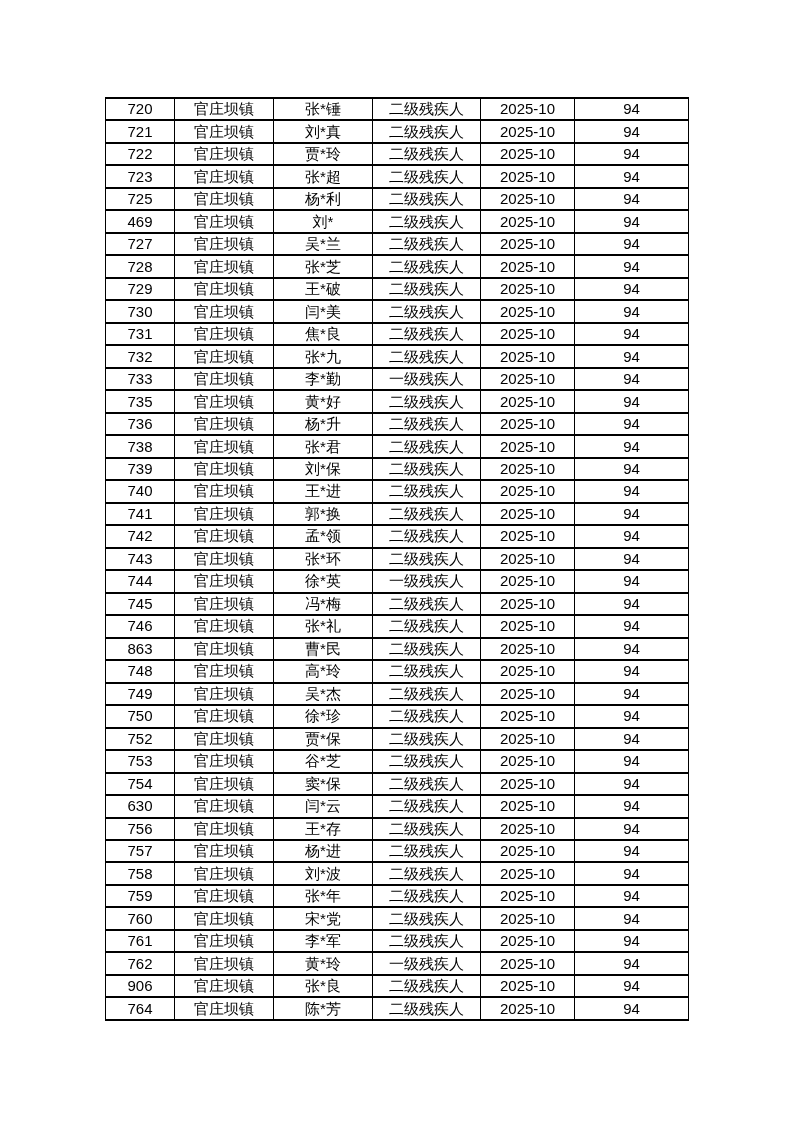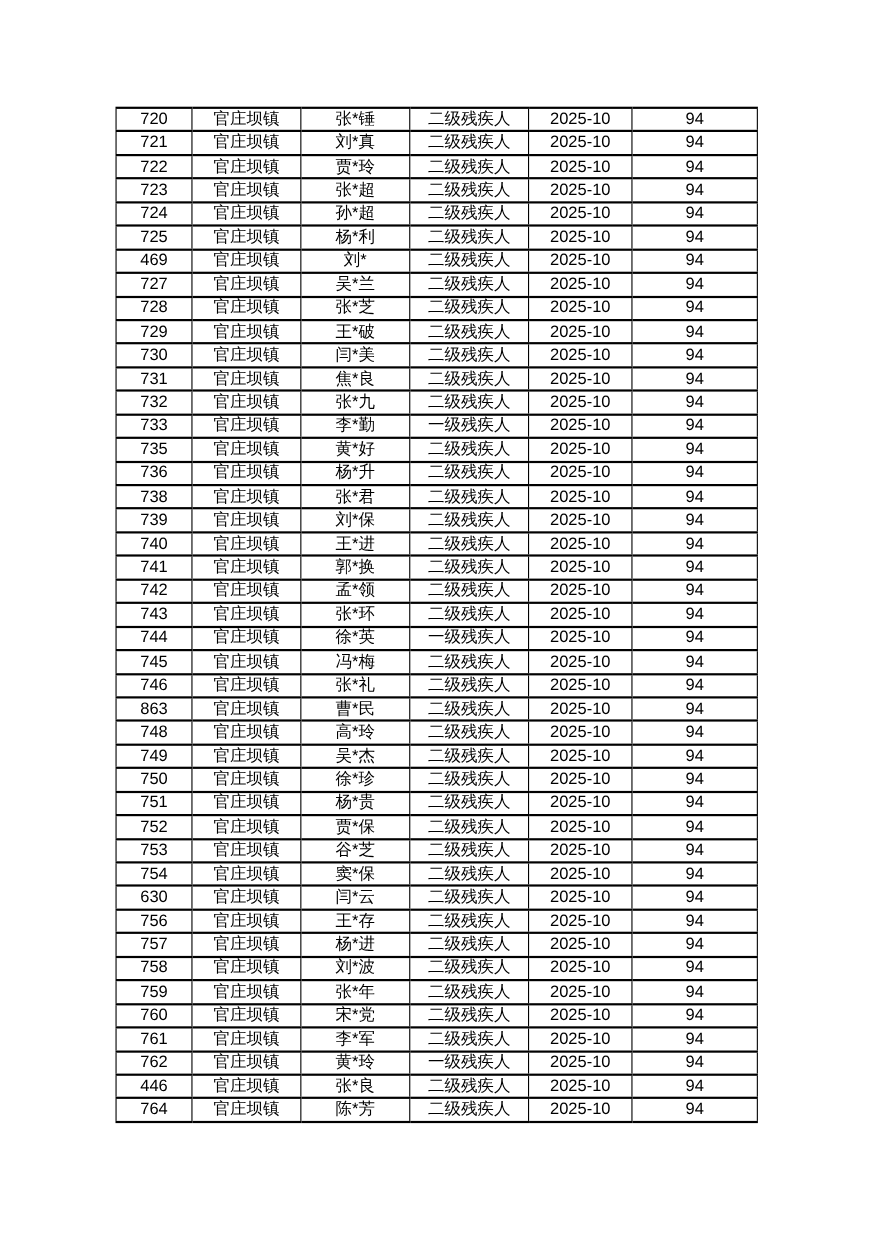--- a/index.html
+++ b/index.html
@@ -87,28 +87,20 @@
   </tr>
         <tr>
     <td>723</td>
     <td>官庄坝镇</td>
     <td>张*超</td>
     <td>二级残疾人</td>
     <td>2025-10</td>
     <td>94</td>
   </tr>
         <tr>
-    <td>724</td>
-    <td>官庄坝镇</td>
-    <td>孙*超</td>
-    <td>二级残疾人</td>
-    <td>2025-10</td>
-    <td>94</td>
-  </tr>
-        <tr>
     <td>725</td>
     <td>官庄坝镇</td>
     <td>杨*利</td>
     <td>二级残疾人</td>
     <td>2025-10</td>
     <td>94</td>
   </tr>
         <tr>
     <td>469</td>
     <td>官庄坝镇</td>
@@ -287,28 +279,20 @@
   </tr>
         <tr>
     <td>750</td>
     <td>官庄坝镇</td>
     <td>徐*珍</td>
     <td>二级残疾人</td>
     <td>2025-10</td>
     <td>94</td>
   </tr>
         <tr>
-    <td>751</td>
-    <td>官庄坝镇</td>
-    <td>杨*贵</td>
-    <td>二级残疾人</td>
-    <td>2025-10</td>
-    <td>94</td>
-  </tr>
-        <tr>
     <td>752</td>
     <td>官庄坝镇</td>
     <td>贾*保</td>
     <td>二级残疾人</td>
     <td>2025-10</td>
     <td>94</td>
   </tr>
         <tr>
     <td>753</td>
     <td>官庄坝镇</td>
@@ -383,21 +367,21 @@
   </tr>
         <tr>
     <td>762</td>
     <td>官庄坝镇</td>
     <td>黄*玲</td>
     <td>一级残疾人</td>
     <td>2025-10</td>
     <td>94</td>
   </tr>
         <tr>
-    <td>446</td>
+    <td>906</td>
     <td>官庄坝镇</td>
     <td>张*良</td>
     <td>二级残疾人</td>
     <td>2025-10</td>
     <td>94</td>
   </tr>
         <tr>
     <td>764</td>
     <td>官庄坝镇</td>
     <td>陈*芳</td>

